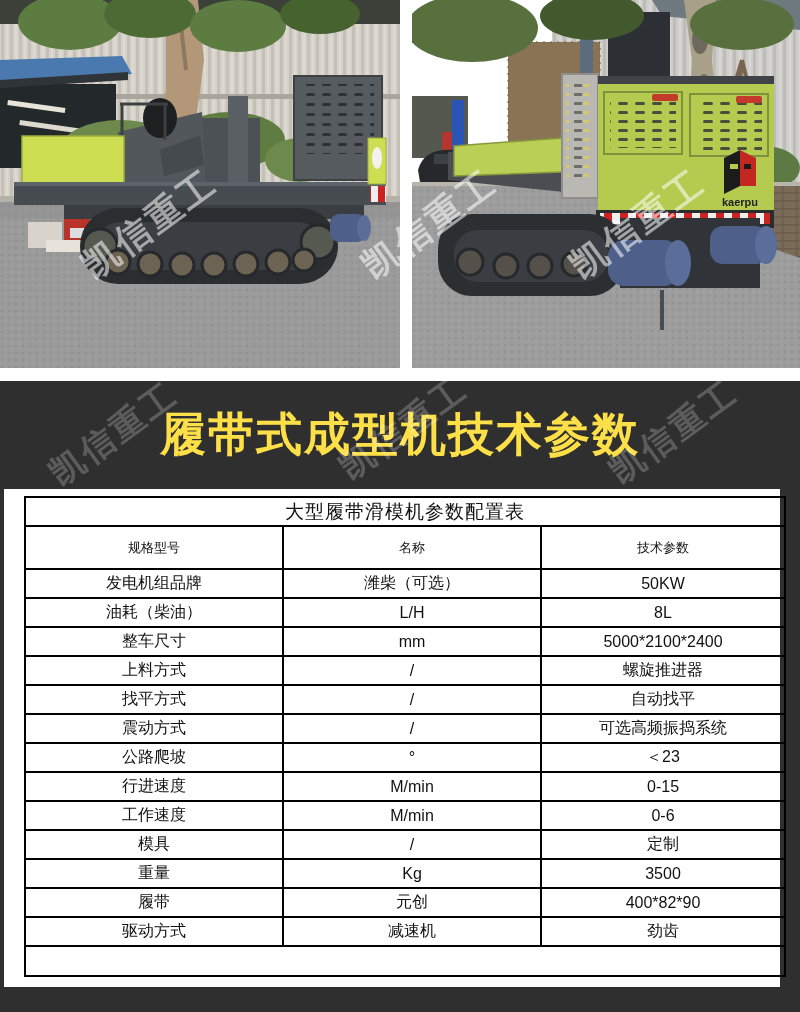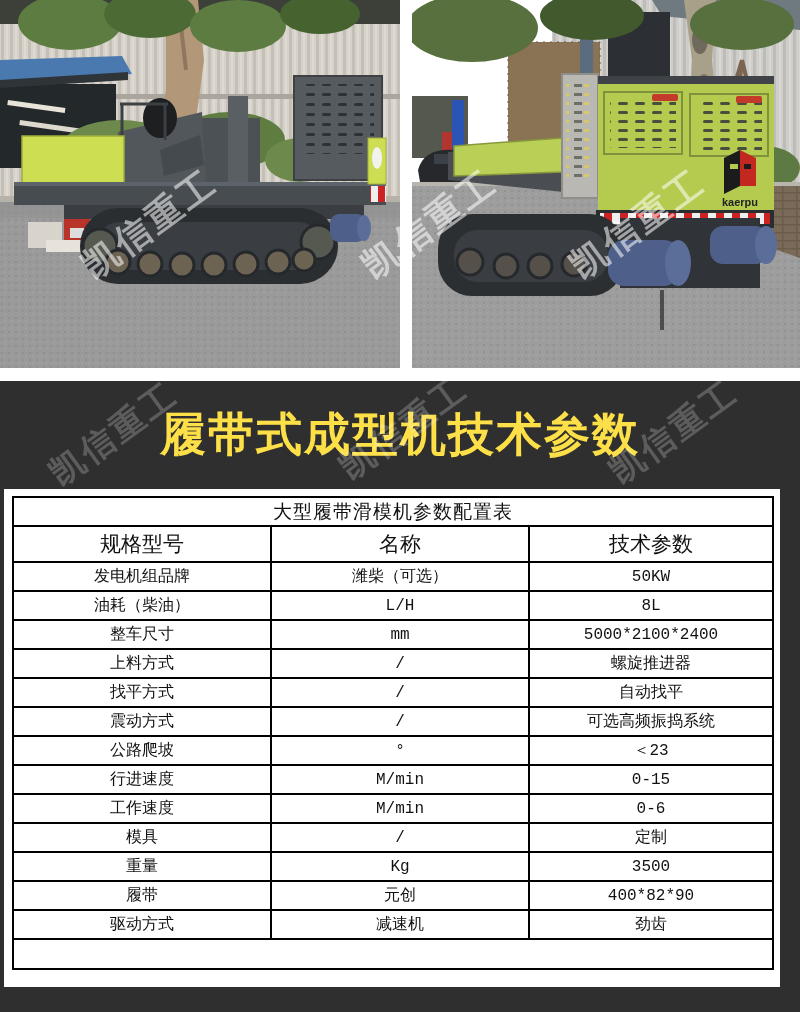--- a/index.html
+++ b/index.html
@@ -21,27 +21,27 @@
   .wm-photo  { font-size:36px; color:rgba(255,255,255,0.55); }
   .wm-banner { font-size:34px; color:rgba(255,255,255,0.22); }
 
   
   .white-gap { height:13px; background:#ffffff; }
   .dark-section { position:relative; height:631px; background:#2f2f2f; }
 
   .banner { position:relative; height:108px; display:flex; align-items:center; justify-content:center; overflow:hidden; }
   .banner-title { color:#fde047; font-size:46px; font-weight:bold; letter-spacing:2px; }
 
-  .spec-panel { margin-left:4px; width:776px; height:498px; background:#ffffff; padding:7px 8px 0 8px; }
+  .spec-panel { margin-left:4px; width:776px; height:498px; background:#ffffff; padding:7px 8px 0 20px; }
   table.spec { width:760px; border-collapse:collapse; table-layout:fixed; }
   table.spec td, table.spec th { border:2px solid #000000; text-align:center;
       font-weight:normal; color:#111; white-space:pre; overflow:hidden; }
   .title-row td { height:29px; font-size:19px; font-weight:bold; letter-spacing:1px; }
-  .header-row th { height:36px; font-size:21px; }
-  .data-row td { height:29px; font-size:16px;font-family:Liberation Mono, monospace; }
+  .header-row th { height:43px; font-size:13px; }
+  .data-row td { height:29px; font-size:16px; }
   .empty-row td { height:30px; }
   col.c1 { width:258px; } col.c2 { width:258px; } col.c3 { width:244px; }
 </style>
 </head>
 <body>
 
 <div class="page">
 
   <div class="photos">
 

